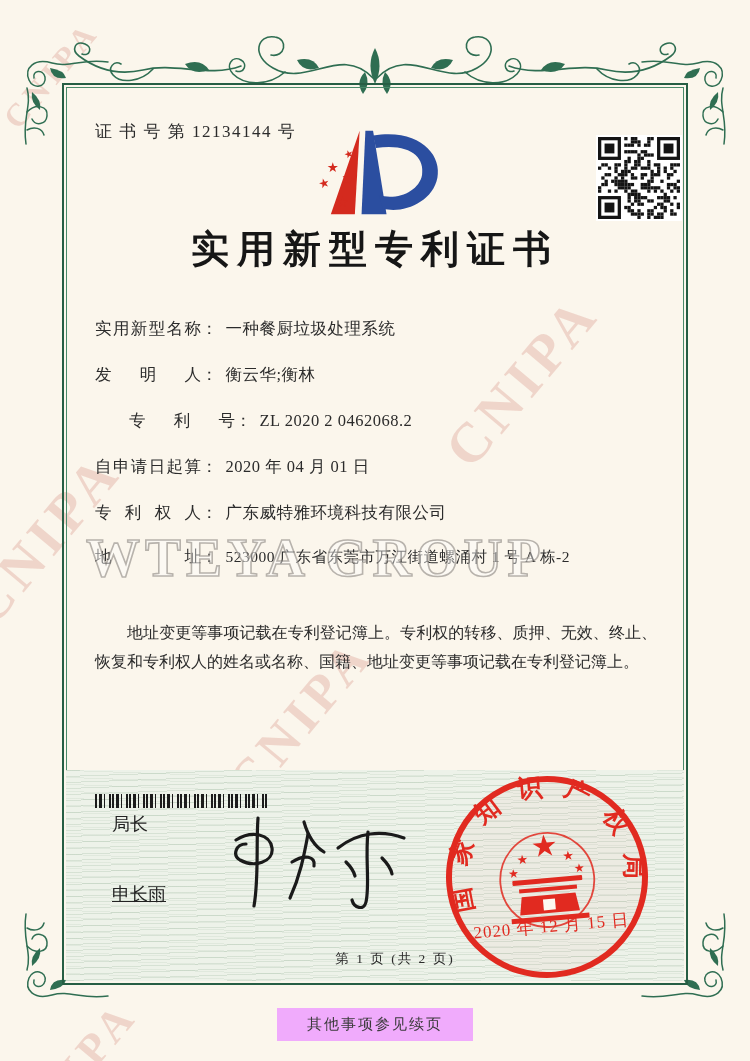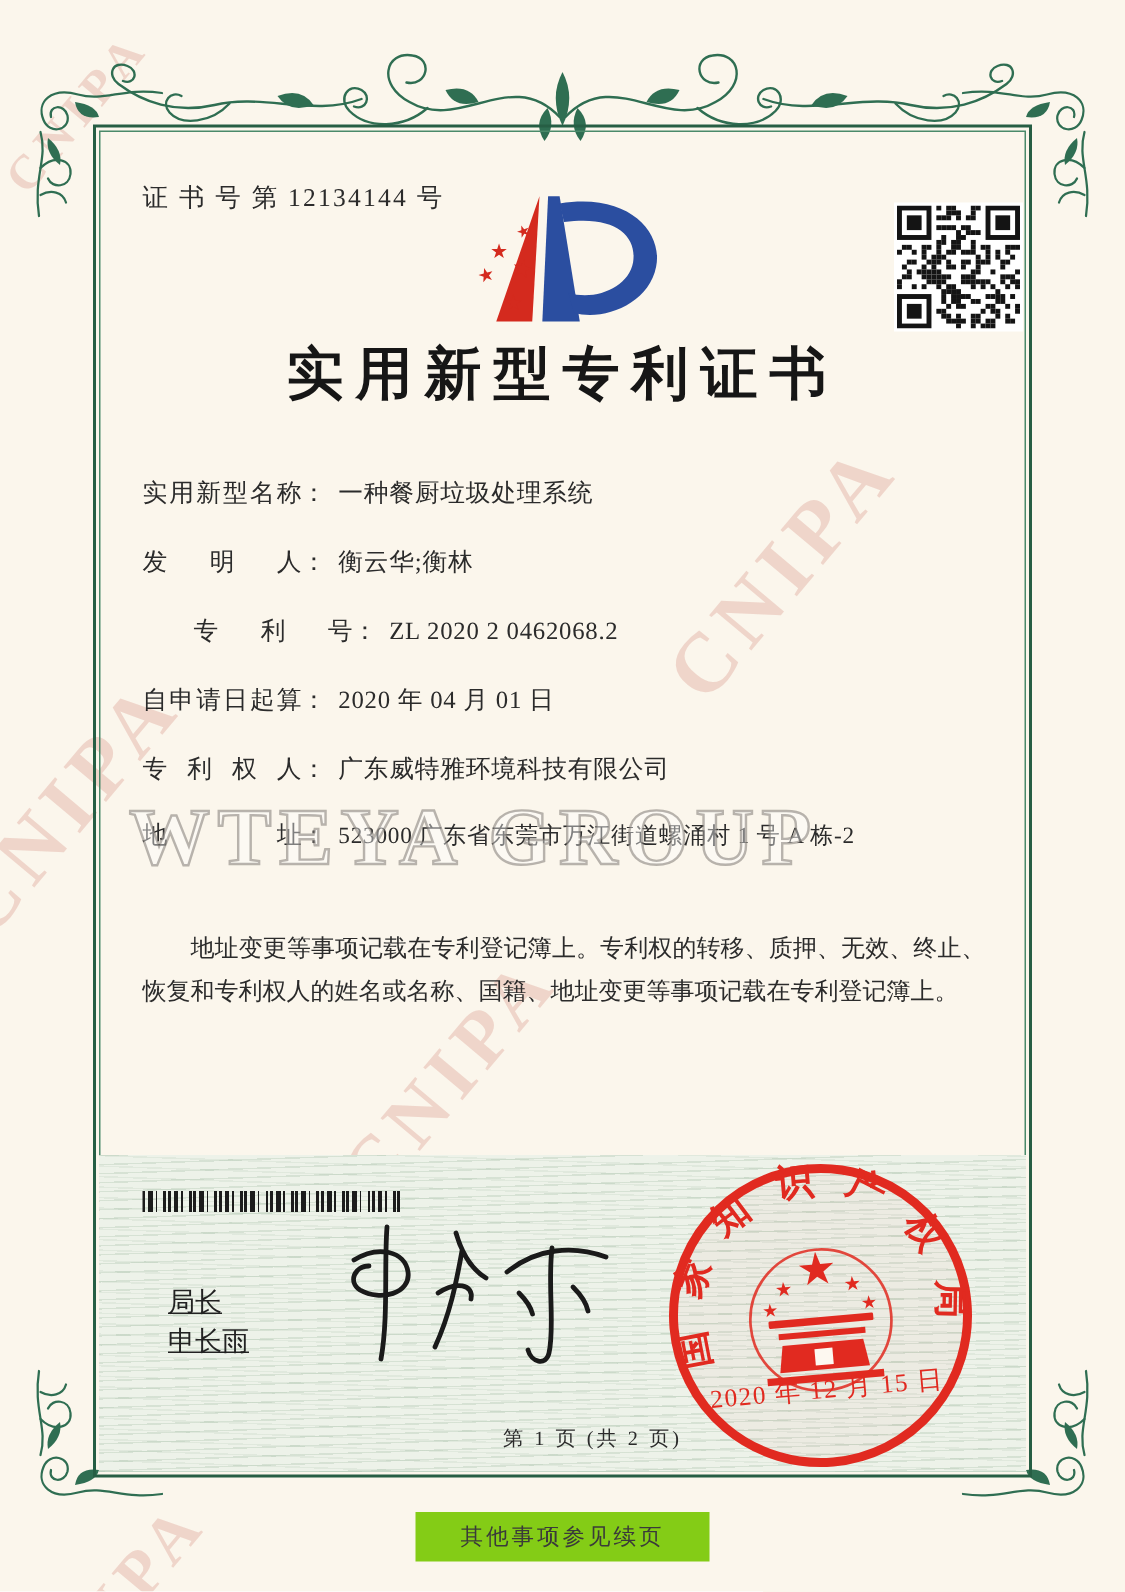--- a/index.html
+++ b/index.html
@@ -61,29 +61,29 @@
     background-image:repeating-linear-gradient(90deg,
       #1c1c1c 0,#1c1c1c 2px,transparent 2px,transparent 4px,
       #1c1c1c 4px,#1c1c1c 7px,transparent 7px,transparent 9px,
       #1c1c1c 9px,#1c1c1c 10px,transparent 10px,transparent 14px,
       #1c1c1c 14px,#1c1c1c 16px,transparent 16px,transparent 17px);
   }
   .sig-title,.sig-name{
     position:absolute;z-index:6;left:112px;font-size:18px;color:#222;
     font-family:"Liberation Sans","DejaVu Sans",sans-serif;
   }
-  .sig-title{top:856px;text-decoration:underline;}
+  .sig-title{top:812px;}
   .sig-name{top:882px;text-decoration:underline;}
   .signature-svg{position:absolute;z-index:6;left:212px;top:806px;}
   .seal{position:absolute;z-index:8;left:440px;top:770px;}
   
   .page-num{position:absolute;z-index:6;left:0;right:0;top:950px;text-align:center;font-size:13.5px;letter-spacing:2px;padding-left:40px;}
   .note-strip{
     position:absolute;z-index:5;left:50%;top:1008px;transform:translateX(-50%);
-    background:#84cc16;padding:7px 30px;
+    background:#f0abfc;padding:7px 30px;
   }
   .note-strip span{font-size:15px;letter-spacing:2px;color:#3a3a3a;}
 </style>
 </head>
 <body>
 
 <div class="page">
 
   <div class="wm" style="left:-4px;top:112px;font-size:32px;">CNIPA</div>
   <div class="wm" style="left:432px;top:438px;font-size:56px;">CNIPA</div>

